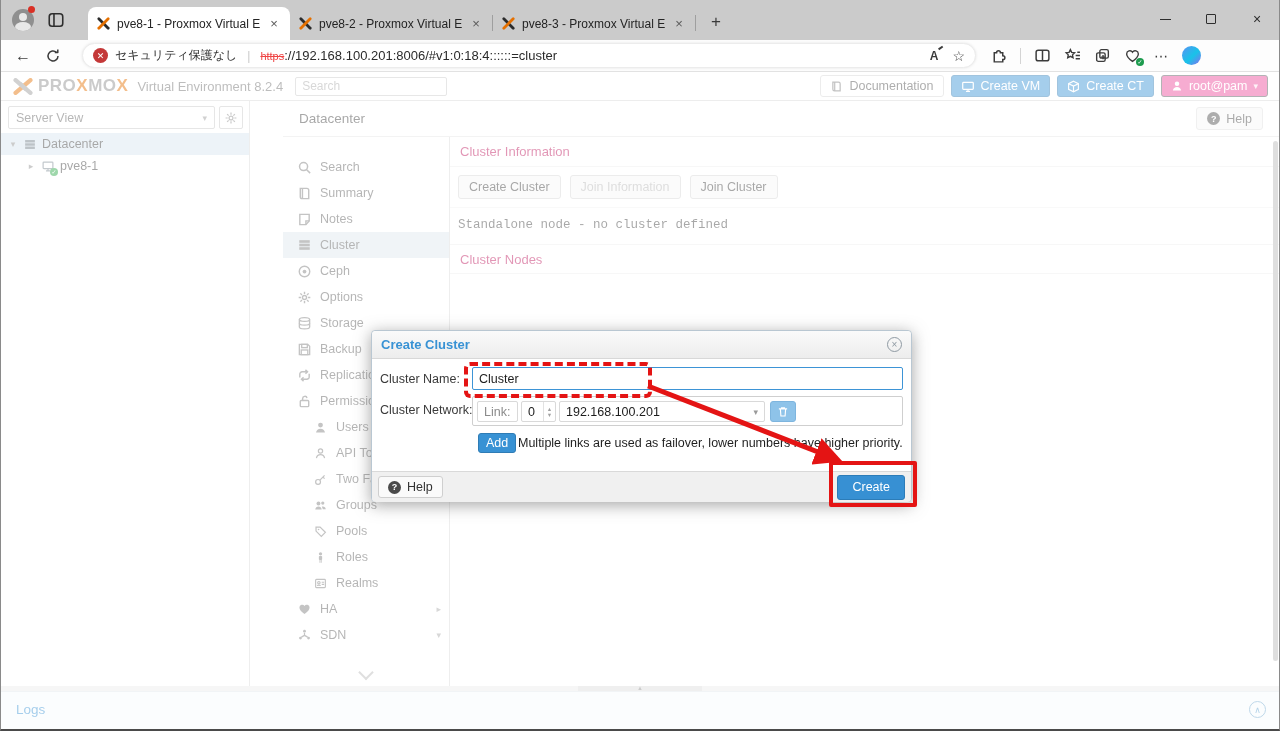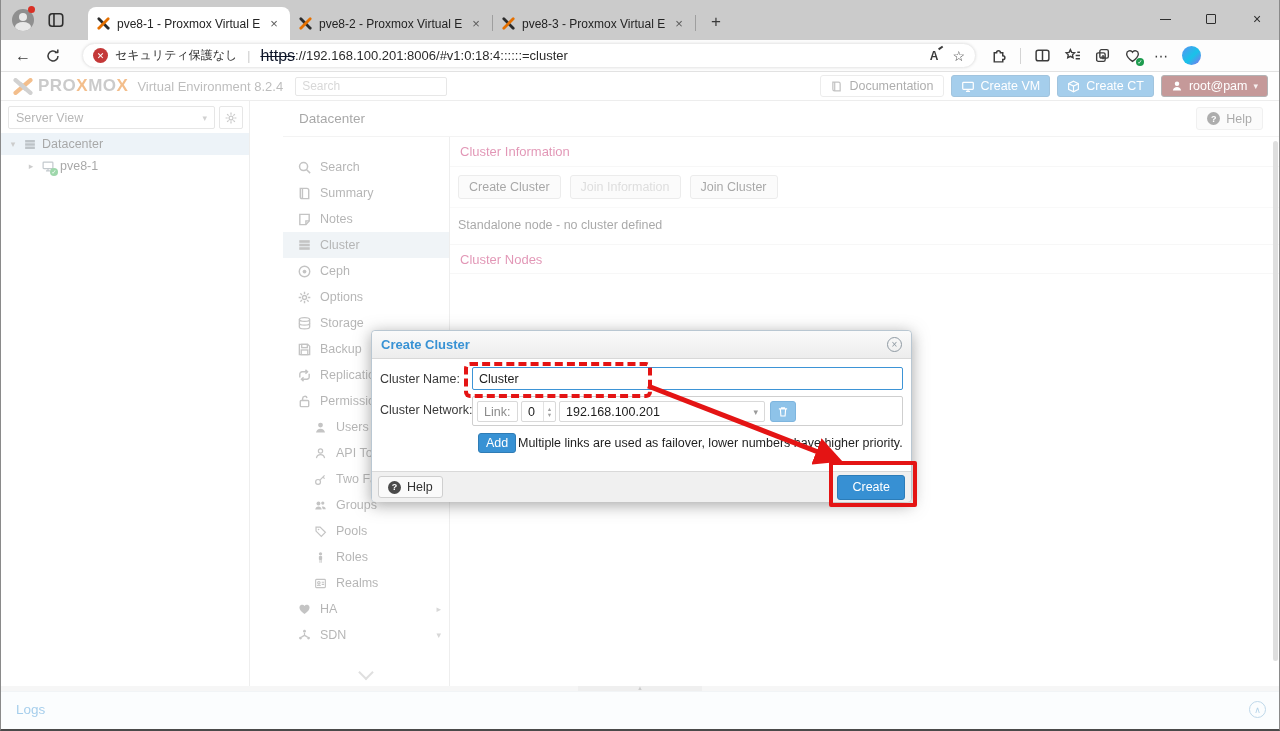--- a/index.html
+++ b/index.html
@@ -32,21 +32,21 @@
   .minbar { width:11px; height:0; border-top:1.6px solid #2e2e2e; }
 
   
   .urlbar { position:absolute; left:0; top:40px; right:0; height:32px; background:#fdfdfd; border-bottom:1px solid #e2e2e2; display:flex; align-items:center; z-index:2; }
   .nav-ic { width:30px; height:26px; display:flex; align-items:center; justify-content:center; color:#3c3c3c; font-size:16px; cursor:pointer; }
   .nav-ic.back { margin-left:8px; }
   .url-pill { margin-left:14px; width:894px; height:25px; background:#fff; border:1px solid #ececec; border-radius:13px; box-shadow:0 0 3px rgba(0,0,0,0.10); display:flex; align-items:center; padding:0 10px; cursor:text; }
   .sec-badge { width:15px; height:15px; border-radius:50%; background:#c43838; color:#fff; font-size:9px; display:flex; align-items:center; justify-content:center; margin-right:7px; flex:0 0 15px; }
   .sec-text { color:#303030; font-size:12px; white-space:nowrap; }
   .url-div { color:#c9c9c9; margin:0 10px; font-size:12px; }
-  .url-scheme { color:#0f172a; text-decoration:line-through; font-size:16px; }
+  .url-scheme { color:#ef4444; text-decoration:line-through; font-size:11px; }
   .url-rest { color:#2b2b2b; font-size:13px; white-space:nowrap; }
   .pill-right { margin-left:auto; display:flex; align-items:center; gap:14px; }
   .read-aloud { position:relative; font-size:12px; color:#3c3c3c; font-weight:bold; }
   .read-aloud i { position:absolute; right:-5px; top:-2px; width:5px; height:1.5px; background:#3c3c3c; transform:rotate(-35deg); font-style:normal; }
   .pill-star { font-size:14px; color:#3c3c3c; }
   .bar-icons { display:flex; align-items:center; gap:13px; margin-left:14px; color:#3c3c3c; }
   .vsep { width:1px; height:16px; background:#d4d4d4; }
   .dots { font-size:14px; color:#3c3c3c; letter-spacing:1px; }
   .copilot { width:19px; height:19px; border-radius:50%; background:linear-gradient(135deg,#4e9af1 10%,#18c3e8 55%,#8a6cf0 100%); }
   .hc-wrap { position:relative; }
@@ -57,21 +57,21 @@
   .logo { display:flex; align-items:center; margin-left:12px; gap:4px; }
   .logo-word { font-size:17px; font-weight:bold; letter-spacing:0.5px; color:#8c8c8c; }
   .logo-word .ox { color:#e57000; }
   .logo-sub { color:#6e6e6e; font-size:13px; margin-left:5px; }
   .hdr-search { margin-left:12px; width:152px; height:19px; border:1px solid #c9c9c9; border-radius:2px; padding:0 6px; font-size:12px; color:#444; font-family:inherit; }
   .hdr-search::placeholder { color:#a8a8a8; }
   .hdr-right { margin-left:auto; display:flex; align-items:flex-end; gap:7px; margin-right:12px; }
   .hbtn { height:22px; display:flex; align-items:center; gap:6px; padding:0 9px; border-radius:3px; font-size:12.5px; cursor:pointer; }
   .hbtn.doc { background:#fff; border:1px solid #d6d6d6; color:#4a4a4a; }
   .hbtn.blue { background:#3892d4; border:1px solid #2f7cb5; color:#fff; }
-  .hbtn.user { background:#7f1d1d; border:1px solid #55585c; color:#fff; }
+  .hbtn.user { background:#ec4899; border:1px solid #55585c; color:#fff; }
   .hbtn .carat { font-size:9px; opacity:0.85; }
 
   
   .app { position:absolute; left:0; top:101px; right:0; bottom:0; background:#fff; }
   .tree-panel { position:absolute; left:0; top:0; width:250px; bottom:45px; background:#fff; border-right:1px solid #dadada; }
   .sv-row { display:flex; margin:5px 6px 0 8px; gap:4px; }
   .sv-combo { flex:1; height:23px; border:1px solid #c7c7c7; border-radius:2px; display:flex; align-items:center; padding:0 7px; color:#5f5f5f; cursor:pointer; }
   .sv-combo .carat { margin-left:auto; color:#9a9a9a; font-size:9px; }
   .sv-gear { width:24px; height:23px; border:1px solid #c7c7c7; border-radius:2px; display:flex; align-items:center; justify-content:center; color:#8a8a8a; cursor:pointer; }
   .tree { margin-top:4px; }
@@ -94,21 +94,21 @@
   .nitem.sel { background:#dde7ee; }
   .nitem.sub { padding-left:30px; }
   .nitem .expander { margin-left:auto; margin-right:8px; font-size:9px; color:#a8a8a8; }
   .nav-bottom-chev { position:absolute; left:50%; bottom:8px; width:11px; height:11px; border-left:2px solid #b9b9b9; border-bottom:2px solid #b9b9b9; transform:translateX(-50%) rotate(-45deg); }
 
   .content-panel { position:absolute; left:167px; top:36px; right:0; bottom:0; background:#fff; }
   .sec-title { height:30px; display:flex; align-items:center; padding-left:10px; color:#be185d; font-size:13px; border-bottom:1px solid #ededed;text-align:center; }
   .btn-row { padding:8px 8px; display:flex; gap:9px; border-bottom:1px solid #f2f2f2; }
   .pbtn { height:24px; display:flex; align-items:center; padding:0 10px; background:#f7f7f7; border:1px solid #d4d4d4; border-radius:3px; color:#3c3c3c; cursor:pointer; }
   .pbtn.disabled { color:#b5b5b5; cursor:default; }
-  .standalone { padding:10px 8px 12px 8px; color:#3f3f3f; }
+  .standalone { padding:10px 8px 12px 8px; color:#3f3f3f;font-family:Liberation Mono, monospace; }
   .sec-title.second { border-top:1px solid #ededed; }
   .tbl-head { display:flex; height:28px; border-bottom:1px solid #d8d8d8; color:#707070; }
   .th { display:flex; align-items:center; padding-left:12px; cursor:pointer; }
   .th.name { flex:1; }
   .th.id { width:96px; border-left:1px solid #e3e3e3; background:#f3f6f9; gap:4px; }
   .th.votes { width:90px; border-left:1px solid #e3e3e3; }
   .scroll-thumb { position:absolute; right:2px; top:4px; width:5px; height:520px; border-radius:3px; background:#b9b9b9; cursor:pointer; }
 
   
   .splitter { position:absolute; left:0; right:0; bottom:40px; height:5px; background:#ebebeb; cursor:row-resize; }

